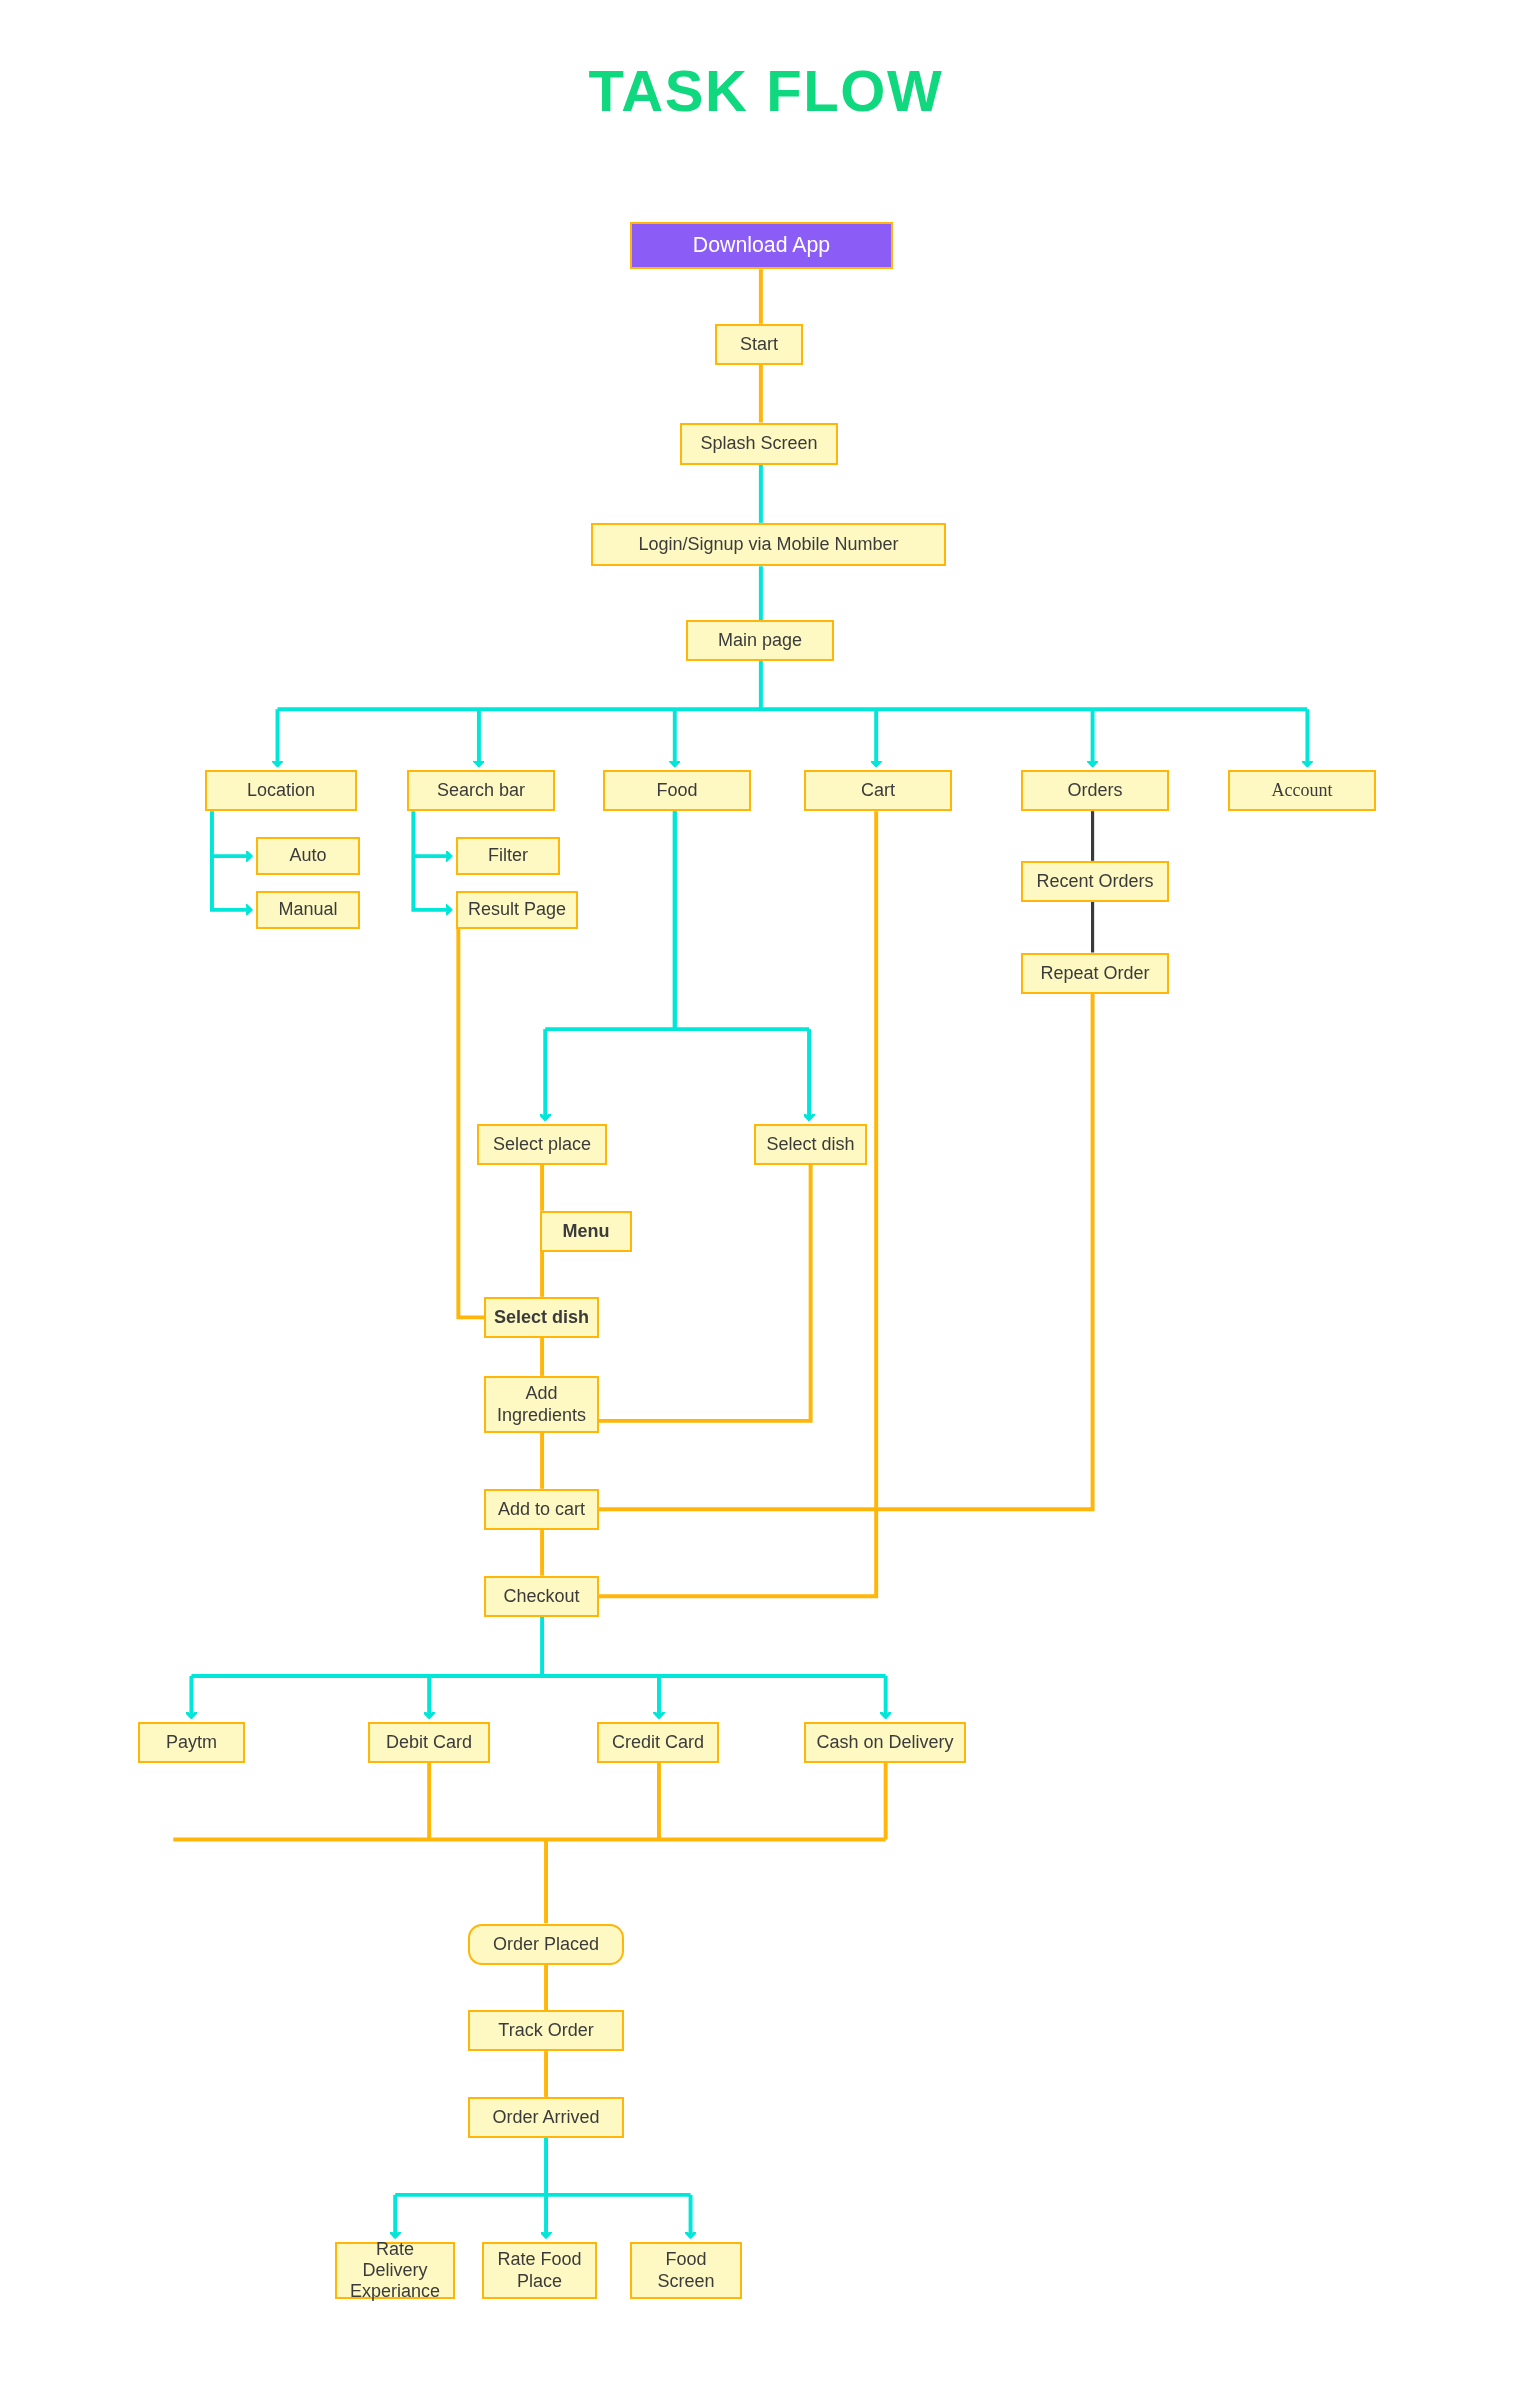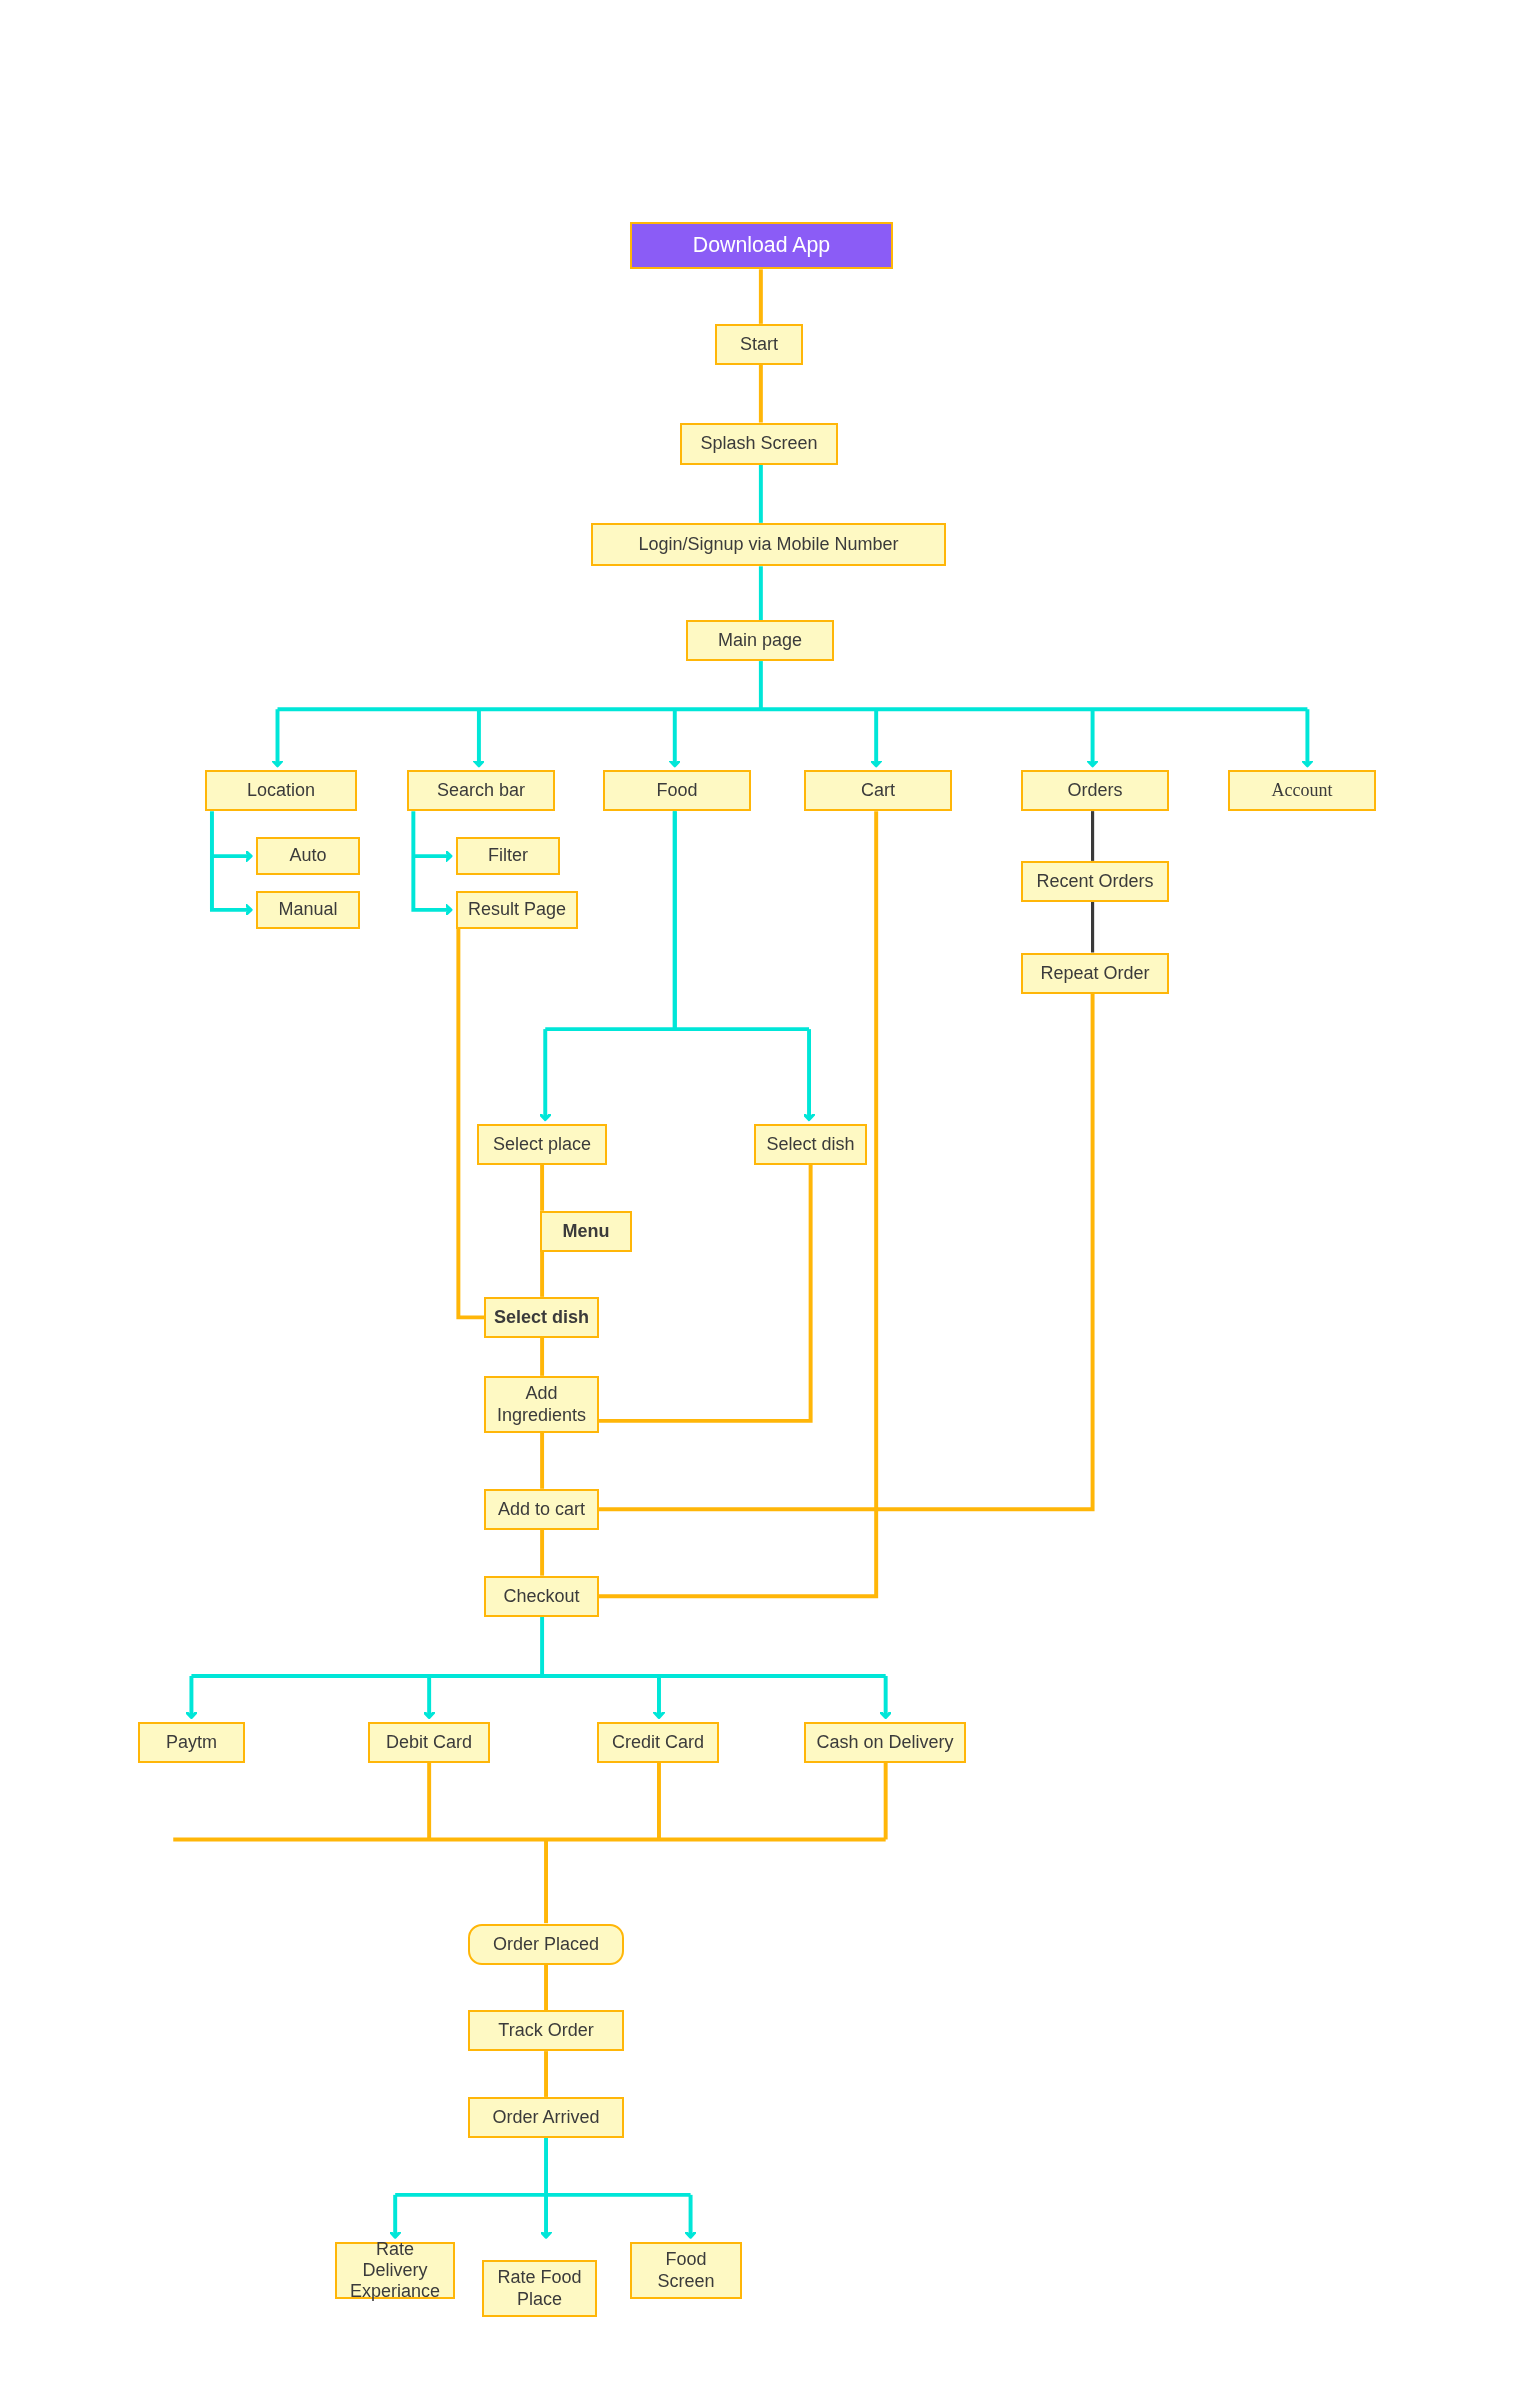--- a/index.html
+++ b/index.html
@@ -65,20 +65,21 @@
     height: 2401px;
     z-index: 1;
     pointer-events: none;
   }
 </style>
 </head>
 <body>
 
 <div id="canvas">
 
+  <div id="title" style="color: rgb(16, 216, 126);">TASK FLOW</div>
 
   <svg id="wires" viewBox="0 0 1939 3040">
     <defs>
       <marker id="ar-cyan" markerWidth="14" markerHeight="14" refX="5" refY="7" orient="auto" markerUnits="userSpaceOnUse">
         <path d="M0,1 L6.5,7 L0,13" fill="none" stroke="#00E6D8" stroke-width="4" stroke-linecap="round" stroke-linejoin="round"></path>
       </marker>
     </defs>
 
     <g id="g-orange" stroke="#FFB608" stroke-width="5" fill="none">
 
@@ -272,21 +273,21 @@
     <span class="lbl">Track Order</span>
   </div>
   <div class="node" style="left:468px;top:2097px;width:156px;height:41px;">
     <span class="lbl">Order Arrived</span>
   </div>
 
   <div class="node" style="left:335px;top:2242px;width:120px;height:57px;">
     <span class="lbl">Rate Delivery
 Experiance</span>
   </div>
-  <div class="node" style="left:482px;top:2242px;width:115px;height:57px;margin-top:18px;">
+  <div class="node" style="left:482px;top:2242px;width:115px;height:57px;">
     <span class="lbl">Rate Food
 Place</span>
   </div>
   <div class="node" style="left:630px;top:2242px;width:112px;height:57px;">
     <span class="lbl">Food
 Screen</span>
   </div>
 
 </div>
 

